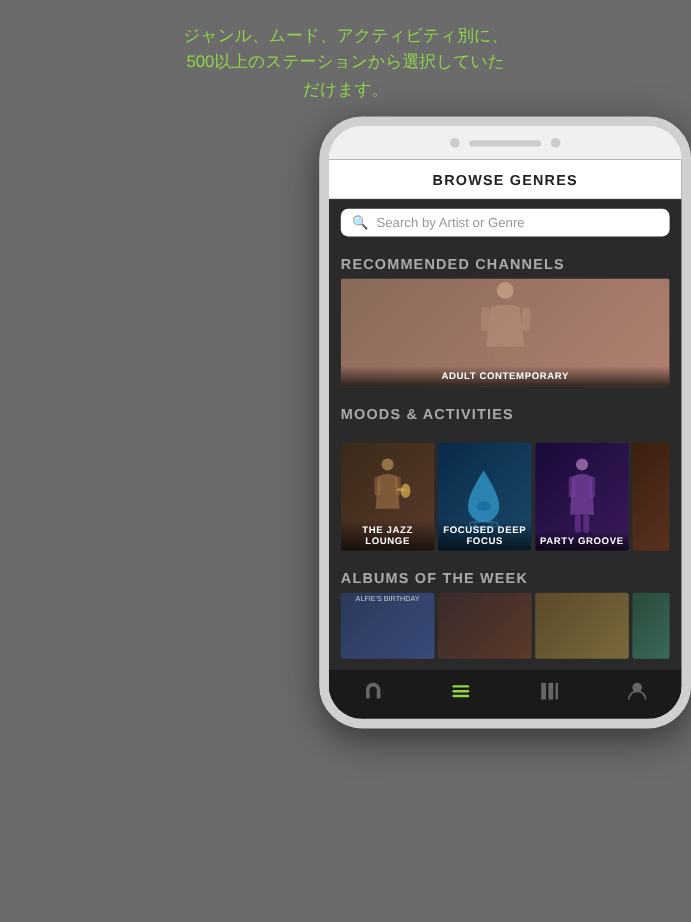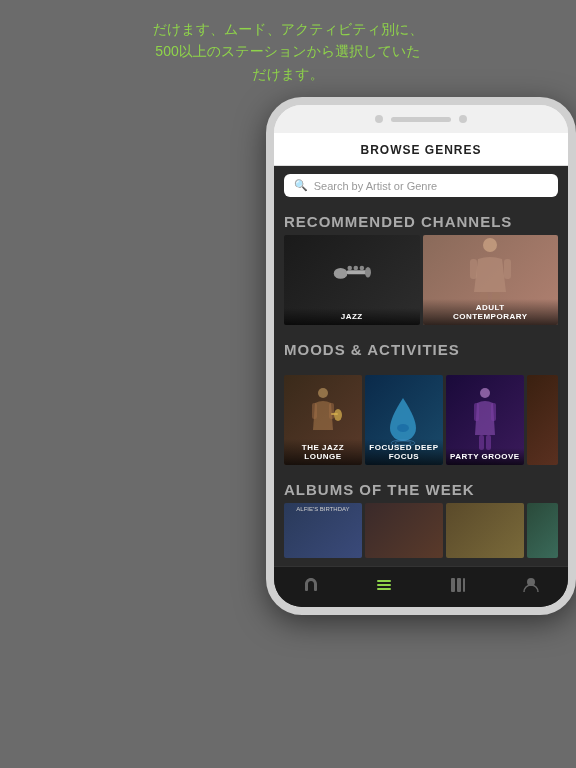--- a/index.html
+++ b/index.html
@@ -99,21 +99,21 @@
       color: #888;
       font-size: 11px;
     }
 
     .search-placeholder {
       font-size: 11px;
       color: #999;
     }
 
     .section-label {
-      font-size: 15px;
+      font-size: 12px;
       font-weight: 700;
       letter-spacing: 1px;
       color: #aaa;
       padding: 8px 10px 5px;
       background: #2a2a2a;
     }
 
     .channels-grid {
       display: flex;
       gap: 3px;
@@ -262,21 +262,21 @@
     .nav-icon.active {
       color: #8fd44a;
     }
   </style>
 </head>
 <body>
 
 <div style="width:576px;height:768px;background:#6b6b6b;position:relative;">
 
   <div class="header-text">
-    <div>だけます、ムード、アクティビティ別に、</div>
+    <div>ジャンル、ムード、アクティビティ別に、</div>
     <div>500以上のステーションから選択していた</div>
     <div>だけます。</div>
   </div>
 
   <div class="phone-wrapper">
     <div class="phone">
 
       <div class="phone-top-bar">
         <div class="phone-dot"></div>
         <div class="phone-speaker"></div>
@@ -293,37 +293,20 @@
           <div class="search-bar">
             <span class="search-icon">🔍</span>
             <span class="search-placeholder">Search by Artist or Genre</span>
           </div>
         </div>
 
         <div class="section-label">RECOMMENDED CHANNELS</div>
 
         <div class="channels-grid">
 
-          <div class="channel-card">
-            <div class="channel-card-bg card-jazz-bg" style="position:relative;">
-              <div style="display:flex;align-items:center;justify-content:center;height:100%;padding-bottom:15px;">
-                <svg width="38" height="28" viewBox="0 0 50 35" fill="none">
-                  <ellipse cx="10" cy="18" rx="9" ry="7" fill="#999"></ellipse>
-                  <rect x="18" y="14" width="28" height="5" rx="2" fill="#aaa"></rect>
-                  <ellipse cx="46" cy="16.5" rx="4" ry="7" fill="#888"></ellipse>
-                  <circle cx="22" cy="11" r="3" fill="#888"></circle>
-                  <circle cx="30" cy="11" r="3" fill="#888"></circle>
-                  <circle cx="38" cy="11" r="3" fill="#888"></circle>
-                </svg>
-              </div>
-            </div>
-            <div class="channel-label-overlay">
-              <div class="channel-label">JAZZ</div>
-            </div>
-          </div>
 
 
           <div class="channel-card">
             <div class="channel-card-bg card-adult-bg" style="position:relative;">
               <div style="display:flex;align-items:center;justify-content:center;height:100%;padding-bottom:15px;">
 
                 <svg width="45" height="72" viewBox="0 0 45 72" fill="rgba(180,140,120,0.6)">
                   <circle cx="22" cy="8" r="7" fill="rgba(200,160,130,0.8)"></circle>
                   <path d="M10 22 Q22 18 34 22 L38 55 L6 55 Z" fill="rgba(180,140,120,0.7)"></path>
                   <rect x="12" y="55" width="8" height="15" rx="3" fill="rgba(160,120,100,0.8)"></rect>

